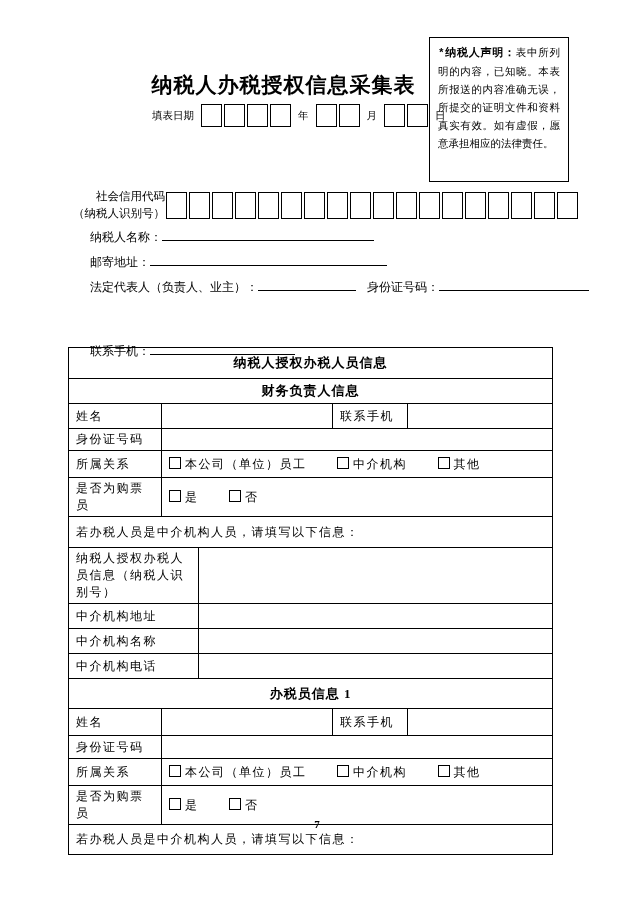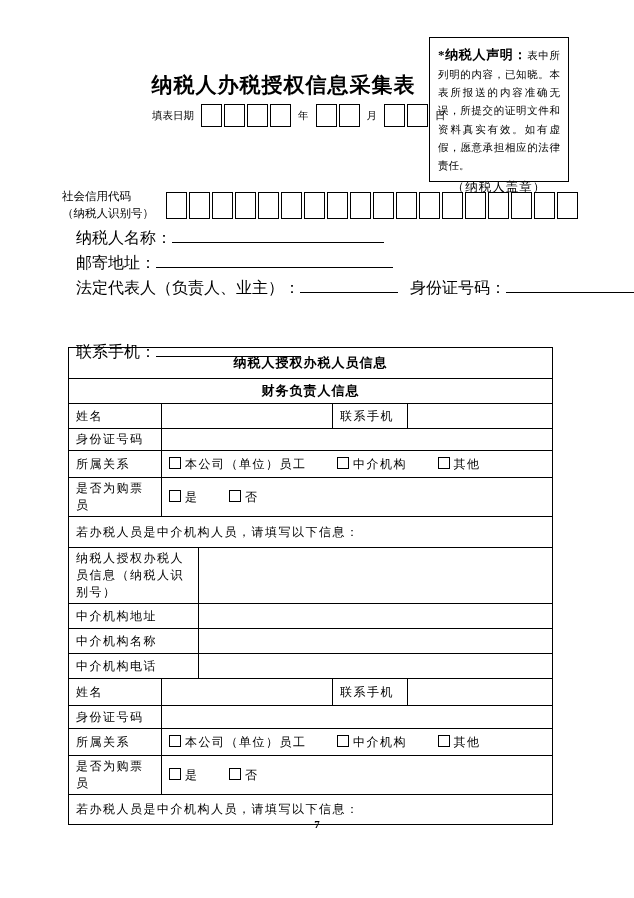--- a/index.html
+++ b/index.html
@@ -17,28 +17,28 @@
     gap:7px; font-size:10.5px;
   }
   .boxes { display:inline-flex; gap:2px; }
   .box { display:inline-block; width:19px; height:21px; border:1.5px solid #000; background:#fff; }
   .cc-boxes .box { width:19px; height:25px; }
   .decl {
     position:absolute; left:429px; top:37px; width:122px; height:131px;
     border:1.5px solid #000; padding:6px 8px; font-size:10.5px; line-height:1.72;
     text-align:justify;
   }
-  .decl-title { font-weight:bold; font-size:13px; }
+  .decl-title { font-weight:bold; font-size:11px;font-family:Liberation Mono, monospace; }
   .decl-stamp { text-align:center; font-size:12.5px; margin-top:2px; letter-spacing:1px; }
   .cc-label {
-    position:absolute; left:62px; top:188px; width:103px; text-align:left;
+    position:absolute; left:62px; top:188px; width:103px; text-align:right;
     font-size:11.5px; line-height:1.5;
   }
   .cc-boxes { position:absolute; left:166px; top:192px; }
-  .field-line { position:absolute; left:76px; font-size:16px; white-space:nowrap; }
+  .field-line { position:absolute; left:90px; font-size:12px; white-space:nowrap; }
   .ul { display:inline-block; border-bottom:1px solid #000; height:12px; vertical-align:baseline; }
   .sp { display:inline-block; width:8px; }
   table.form {
     position:absolute; left:68px; top:347px; width:484px;
     border-collapse:collapse; table-layout:fixed; font-size:12px;
     border:1.5px solid #000; letter-spacing:1.5px;
   }
   table.form td { border:1px solid #000; padding:2px 7px; vertical-align:middle; overflow:hidden; }
   .sec-hdr { text-align:center; font-weight:bold; font-size:13px; letter-spacing:1px;margin-top:38px; }
   .note { letter-spacing:1.5px; }
@@ -73,21 +73,20 @@
     <span>月</span>
     <span class="boxes">
         <span class="box"></span>
         <span class="box"></span>
       </span>
     <span>日</span>
   </div>
 
   <div class="decl">
     <span class="decl-title">*纳税人声明：</span><span>表中所列明的内容，已知晓。本表所报送的内容准确无误，所提交的证明文件和资料真实有效。如有虚假，愿意承担相应的法律责任。</span>
-    <div class="decl-stamp">（纳税人盖章）</div>
   </div>
 
   <div class="cc-label">
     <div>社会信用代码</div>
     <div>（纳税人识别号）</div>
   </div>
   <div class="boxes cc-boxes">
       <span class="box"></span>
       <span class="box"></span>
       <span class="box"></span>
@@ -181,20 +180,23 @@
     </tr>
     <tr style="height:25px;">
       <td colspan="2">中介机构名称</td>
       <td colspan="3"></td>
     </tr>
     <tr style="height:25px;">
       <td colspan="2">中介机构电话</td>
       <td colspan="3"></td>
     </tr>
 
+    <tr style="height:30px;">
+          <td colspan="5" class="sec-hdr">办税员信息 1</td>
+        </tr>
 
     <tr style="height:27px;">
       <td>姓名</td>
       <td colspan="2"></td>
       <td>联系手机</td>
       <td></td>
     </tr>
     <tr style="height:23px;">
       <td>身份证号码</td>
       <td colspan="4"></td>

